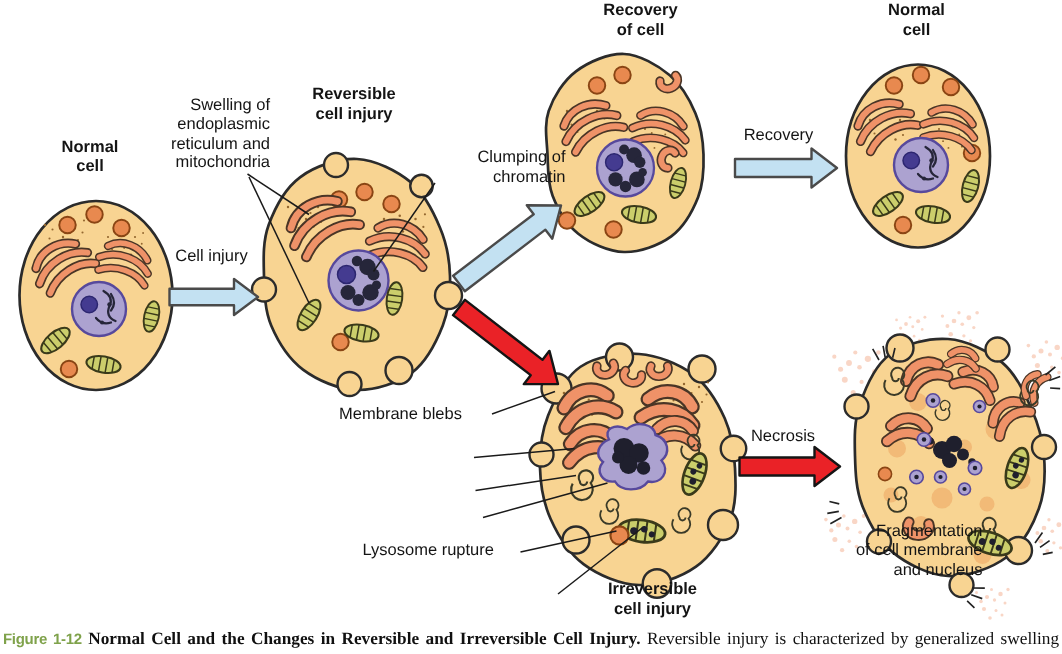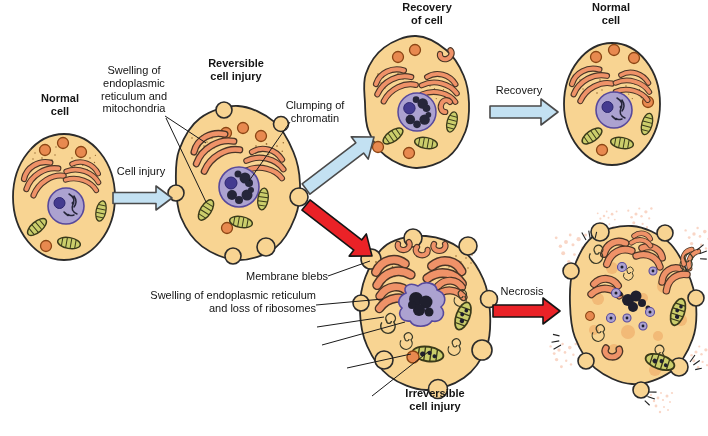--- a/index.html
+++ b/index.html
@@ -2,22 +2,22 @@
 <html style="--cell-body: #F8D492; --outline: #2B2B2B; --er: #EF9268; --er-dark: #4A3526; --lysosome: #E8894F; --mitochondrion: #CBCE6B; --nucleus: #ACA2D0; --nucleus-stroke: #57499C; --nucleolus: #443B90; --chromatin: #26263A; --arrow-blue: #C3E1F2; --arrow-red: #EA2227; --figure-number-green: #7FA24B;"><head>
 <meta charset="utf-8">
 <style>
   html,body{margin:0;padding:0;background:#fff;}
   .canvas{position:relative;width:708px;height:436px;background:#fff;overflow:hidden;
           font-family:"Liberation Sans",sans-serif;}
   .canvas svg{position:absolute;left:0;top:0;}
   .lbl{position:absolute;font:11px/1.16 "Liberation Sans",sans-serif;color:#141414;
        white-space:pre-line;text-align:center;}
   .b{font-weight:700;}
-  .ta-l{text-align:center;}
-  .ta-r{text-align:right;}
+  .ta-l{text-align:right;margin-left:26px;}
+  .ta-r{text-align:center;}
   .caption{position:absolute;left:2px;right:2px;top:419px;height:17px;overflow:hidden;
            font:11.5px/1.3 "Liberation Serif",serif;color:#101010;
            text-align:justify;text-align-last:justify;}
   .fignum{color:var(--figure-number-green);font-weight:700;
           font-family:"Liberation Sans",sans-serif;font-size:10px;letter-spacing:-0.2px;}
   .captitle{font-weight:700;}
   
   .body{fill:var(--cell-body);stroke:var(--outline);stroke-width:1.8;stroke-linejoin:round;}
   .bleb{fill:var(--cell-body);stroke:var(--outline);stroke-width:1.6;}
   .ero{fill:none;stroke:var(--er-dark);stroke-width:6.2;stroke-linecap:round;}
@@ -333,35 +333,42 @@
     <line class="leader" x1="316" y1="305" x2="383" y2="299"></line>
     <line class="leader" x1="317" y1="327" x2="384" y2="317"></line>
     <line class="leader" x1="322" y1="345" x2="405" y2="322"></line>
     <line class="leader" x1="347" y1="368" x2="411" y2="354"></line>
     <line class="leader" x1="372" y1="396" x2="428" y2="352"></line>
   </g>
 </svg>
 
 <div class="lbl b" style="left:28px;top:92px;width:64px;">Normal
 cell</div>
-<div class="lbl" style="left:88px;top:64px;width:92px;">Swelling of
+<div class="lbl" style="left:88px;top:64px;width:92px;text-align:right;">Swelling of
 endoplasmic
 reticulum and
 mitochondria</div>
 <div class="lbl b" style="left:189px;top:57px;width:94px;">Reversible
 cell injury</div>
 <div class="lbl ta-l" style="left:279px;top:99px;width:72px;">Clumping of
 chromatin</div>
 <div class="lbl" style="left:107px;top:165px;width:68px;">Cell injury</div>
 <div class="lbl b" style="left:384px;top:1px;width:86px;">Recovery
 of cell</div>
 <div class="lbl b" style="left:568px;top:1px;width:86px;">Normal
 cell</div>
 <div class="lbl" style="left:486px;top:84px;width:66px;">Recovery</div>
 <div class="lbl ta-r" style="left:206px;top:270px;width:122px;">Membrane blebs</div>
-<div class="lbl ta-r" style="left:126px;top:289px;width:190px;">Swelling of endoplasmic reticulum
-and loss of ribosomes</div>
+<div class="lbl ta-r" style="left:224px;top:361px;width:123px;">Lysosome rupture</div>
 <div class="lbl b" style="left:387px;top:387px;width:96px;">Irreversible
 cell injury</div>
 <div class="lbl" style="left:489px;top:285px;width:66px;">Necrosis</div>
-
-
+<div class="lbl ta-l" style="left:517px;top:348px;width:112px;">Fragmentation
+of cell membrane
+and nucleus</div>
+
+<div class="caption">
+  <span class="fignum">Figure 1-12</span>
+  <span class="captitle">Normal Cell and the Changes in Reversible and Irreversible Cell Injury.</span>
+  <span>Reversible injury is characterized by generalized swelling</span>
 </div>
 
+</div>
+
 </body></html>

